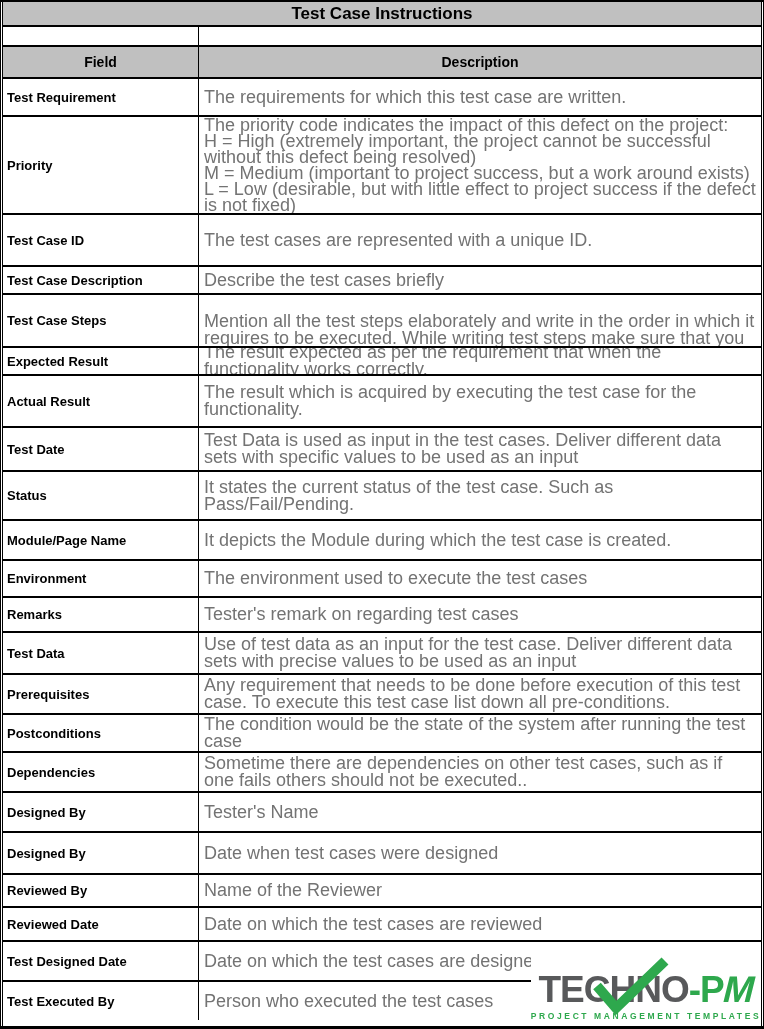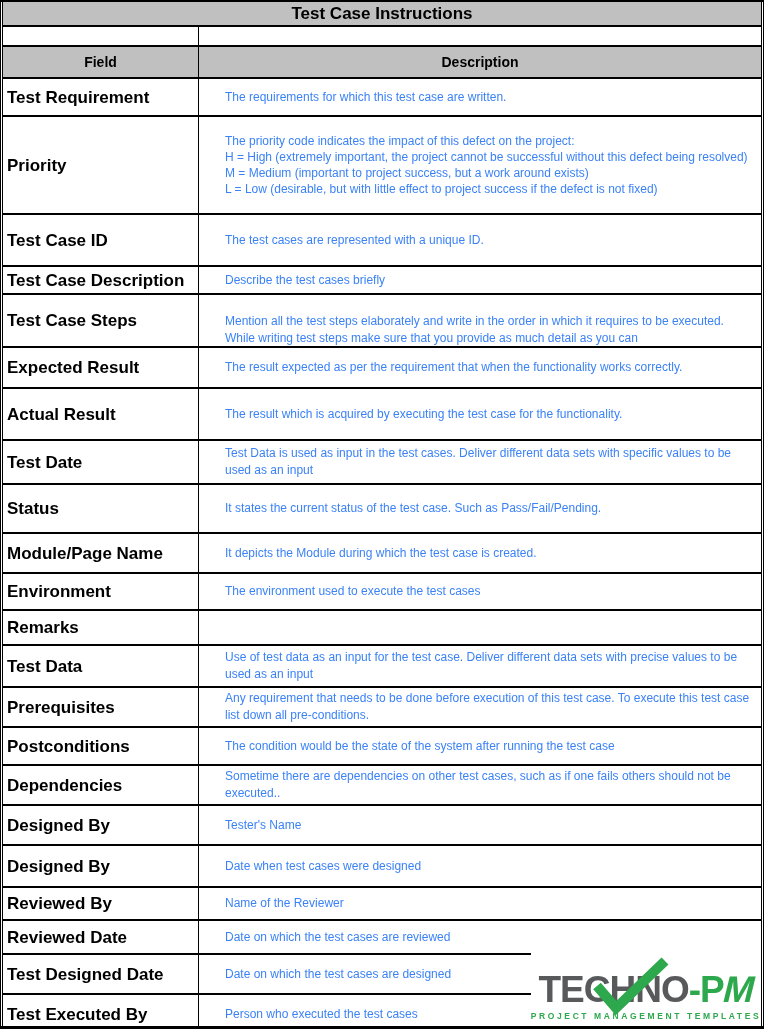--- a/index.html
+++ b/index.html
@@ -61,22 +61,22 @@
     overflow:hidden;
   }
   .dcell{
     flex:1 1 auto;
     box-sizing:border-box;
     display:flex;align-items:center;
     padding:1px 4px 1px 5px;
     overflow:hidden;
   }
   .header-row .fcell,.header-row .dcell{justify-content:center;padding:0;}
-  .field-label{font-size:17px;font-weight:bold;color:#000;line-height:15px;}
-  .desc-text{font-size:12px;color:#3b82f6;line-height:17px;margin-left:21px;}
+  .field-label{font-size:13px;font-weight:bold;color:#000;line-height:15px;}
+  .desc-text{font-size:18px;color:#737373;line-height:17px;}
   .pre{white-space:pre-line;line-height:16px;}
   .row.top .dcell{align-items:flex-start;padding-top:18px;}
   
   .logo{
     position:absolute;
     right:2px;bottom:3px;
     width:230px;height:72px;
     background:#fff;
     z-index:5;
     display:flex;flex-direction:column;justify-content:flex-end;align-items:center;
@@ -163,21 +163,21 @@
 
     <div class="row top" style="height:53px">
       <div class="fcell">
           <span class="field-label">Test Case Steps</span>
         </div>
       <div class="dcell">
           <span class="desc-text">Mention all the test steps elaborately and write in the order in which it requires to be executed. While writing test steps make sure that you provide as much detail as you can</span>
         </div>
     </div>
 
-    <div class="row" style="height:41px">
+    <div class="row" style="height:28px">
       <div class="fcell">
           <span class="field-label">Expected Result</span>
         </div>
       <div class="dcell">
           <span class="desc-text">The result expected as per the requirement that when the functionality works correctly.</span>
         </div>
     </div>
 
     <div class="row" style="height:52px">
       <div class="fcell">
@@ -220,20 +220,23 @@
           <span class="field-label">Environment</span>
         </div>
       <div class="dcell">
           <span class="desc-text">The environment used to execute the test cases</span>
         </div>
     </div>
 
     <div class="row" style="height:35px">
       <div class="fcell">
           <span class="field-label">Remarks</span>
+        </div>
+      <div class="dcell">
+          <span class="desc-text">Tester's remark on regarding test cases</span>
         </div>
     </div>
 
     <div class="row" style="height:42px">
       <div class="fcell">
           <span class="field-label">Test Data</span>
         </div>
       <div class="dcell">
           <span class="desc-text">Use of test data as an input for the test case. Deliver different data sets with precise values to be used as an input</span>
         </div>

